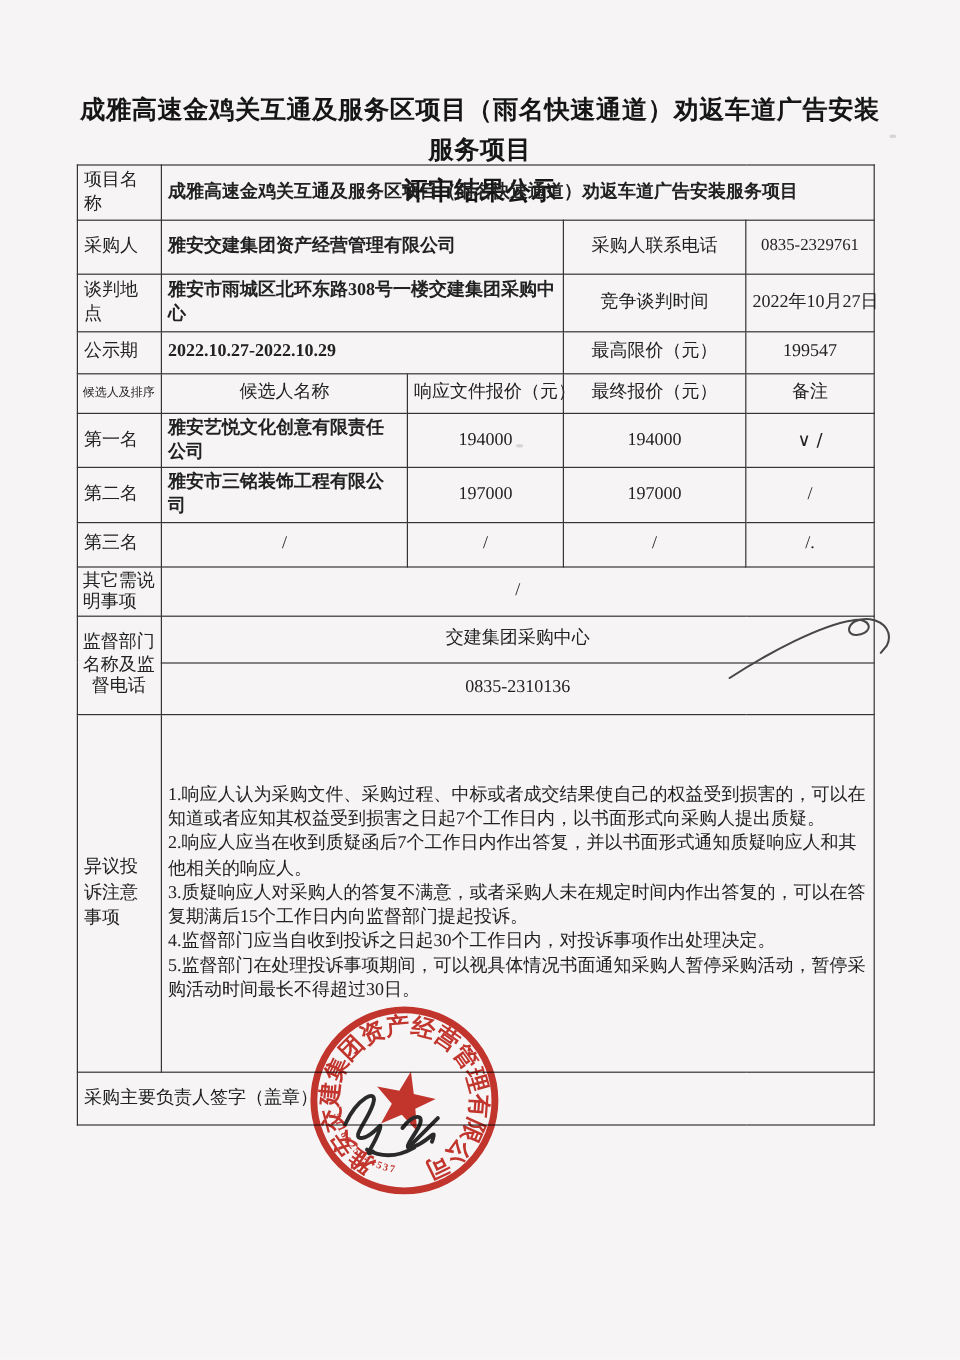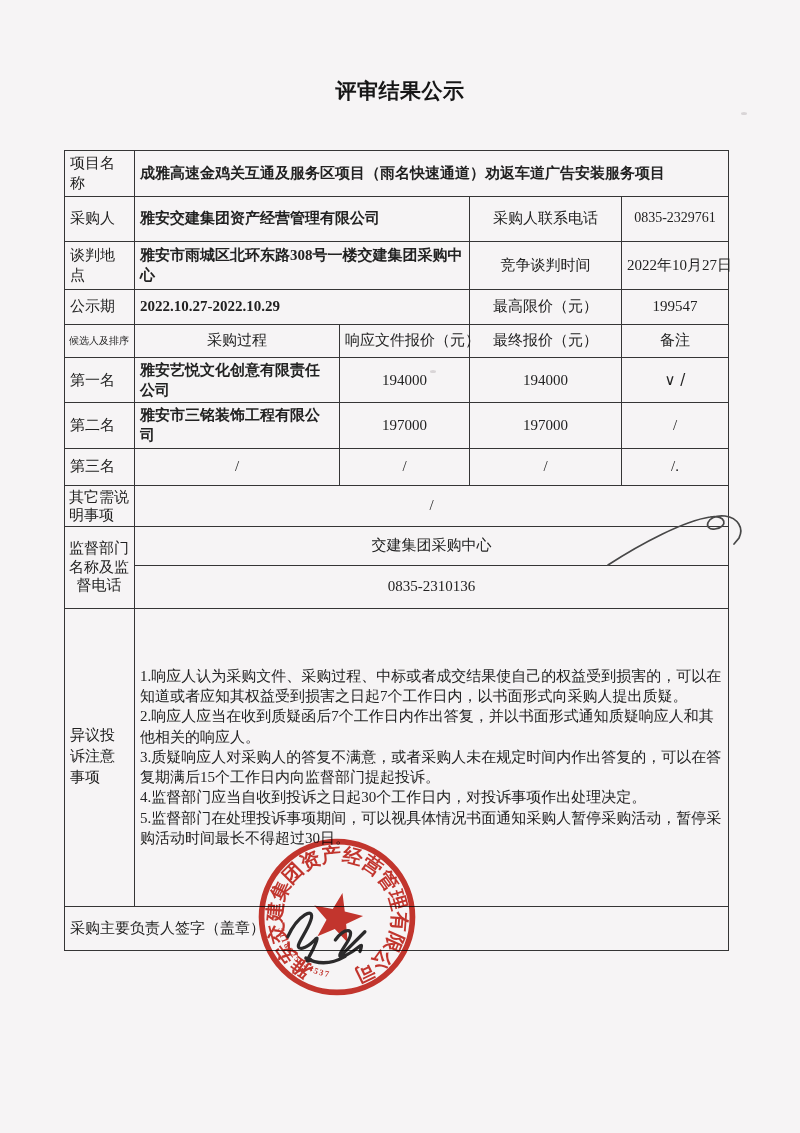--- a/index.html
+++ b/index.html
@@ -11,21 +11,21 @@
     position:relative;
     overflow:hidden;
   }
   .page{position:absolute;inset:0;}
   .title{
     position:absolute;top:74px;left:0;right:0;
     text-align:center;font-weight:bold;font-size:21px;line-height:1.62;
     color:#161616;letter-spacing:0.5px;
   }
   table.doc{
-    position:absolute;left:64px;top:150px;width:664px;
+    position:absolute;left:64px;top:137px;width:664px;
     border-collapse:collapse;table-layout:fixed;
     background:transparent;
   }
   table.doc td{
     border:1.6px solid #353535;
     font-size:15px;line-height:1.35;
     padding:2px 5px;
     vertical-align:middle;
     color:#222;
     word-break:break-all;
@@ -49,20 +49,22 @@
     pointer-events:none;
   }
   .smudge{position:absolute;width:6px;height:3px;background:#d9d5d7;border-radius:50%;}
 </style>
 </head>
 <body>
 
 <div class="page">
 
   <div class="title">
+    <div>成雅高速金鸡关互通及服务区项目（雨名快速通道）劝返车道广告安装</div>
+    <div>服务项目</div>
     <div>评审结果公示</div>
   </div>
 
   <table class="doc">
     <colgroup>
       <col style="width:70px">
         <col style="width:205px">
         <col style="width:130px">
       <col style="width:152px">
         <col style="width:107px">
@@ -90,21 +92,21 @@
 
     <tr style="height:35px;">
       <td class="lbl">公示期</td>
       <td class="val" colspan="2">2022.10.27-2022.10.29</td>
       <td class="ctr">最高限价（元）</td>
       <td class="ctr">199547</td>
     </tr>
 
     <tr style="height:33px;">
       <td class="lbl" style="padding-left:4px;font-size:10px;line-height:1.2;">候选人及排序</td>
-      <td class="hdr">采购过程</td>
+      <td class="hdr">候选人名称</td>
       <td class="hdr-sm">响应文件报价（元）</td>
       <td class="hdr">最终报价（元）</td>
       <td class="hdr">备注</td>
     </tr>
 
     <tr style="height:45px;">
       <td class="lbl">第一名</td>
       <td class="val">雅安艺悦文化创意有限责任公司</td>
       <td class="ctr">194000</td>
       <td class="ctr">194000</td>

